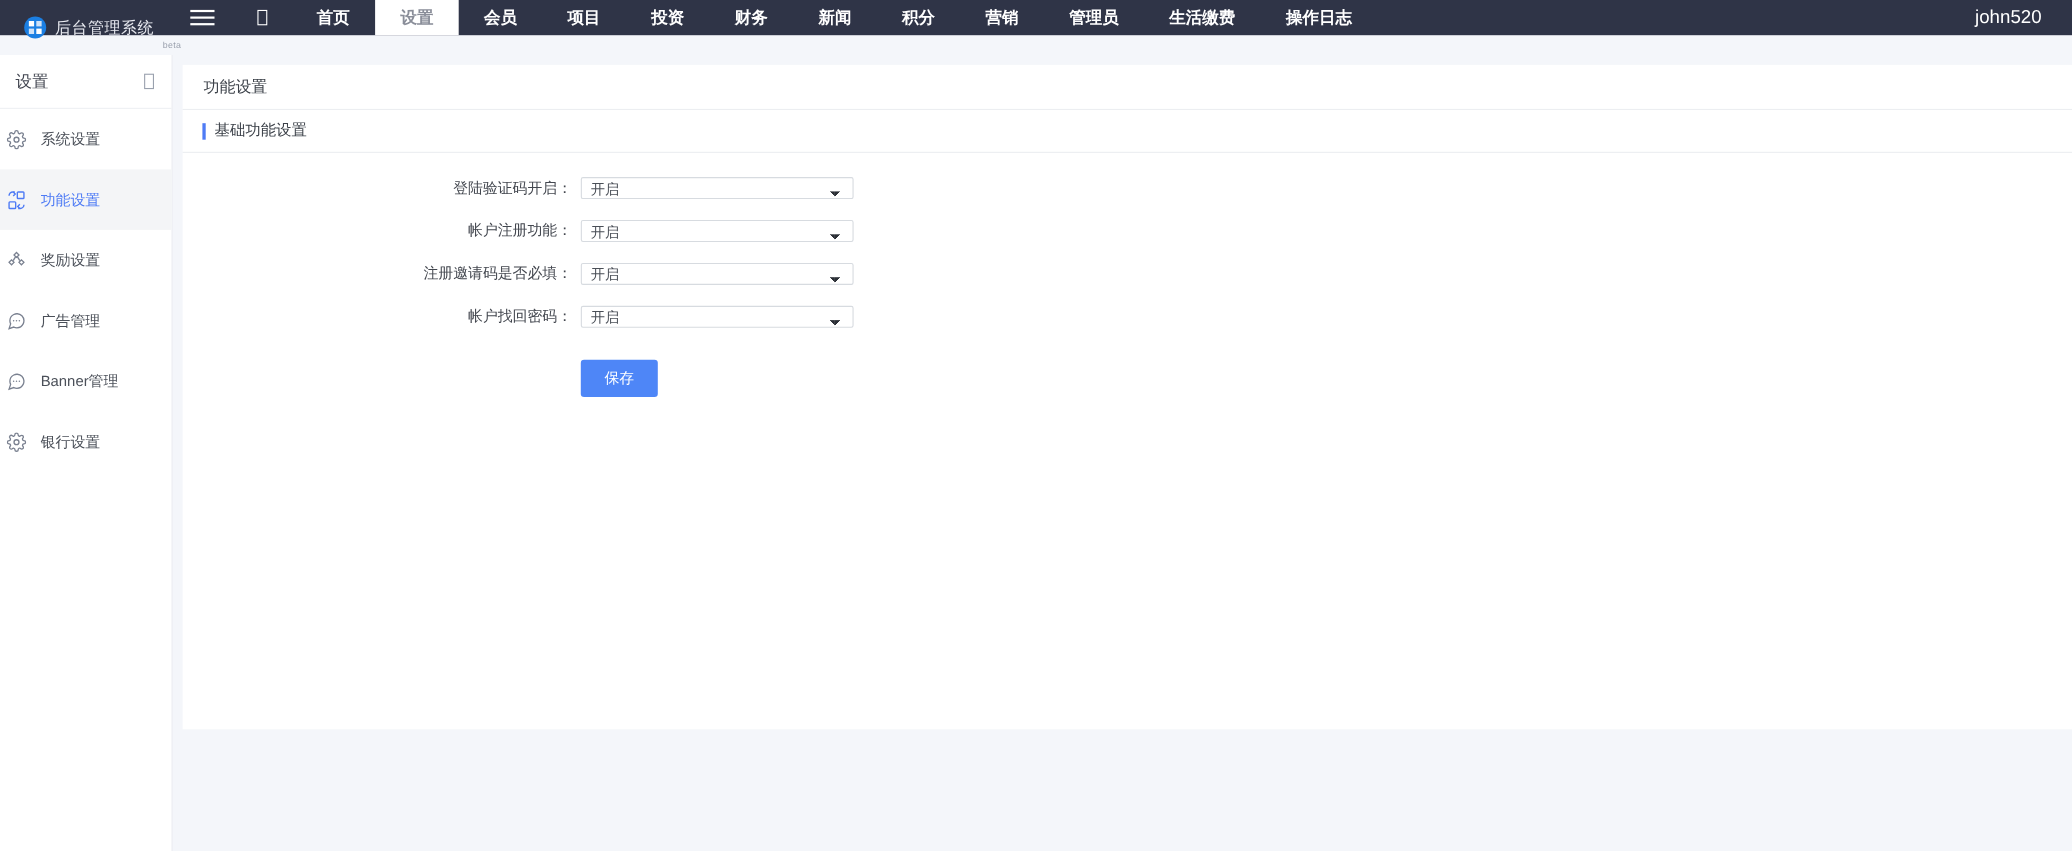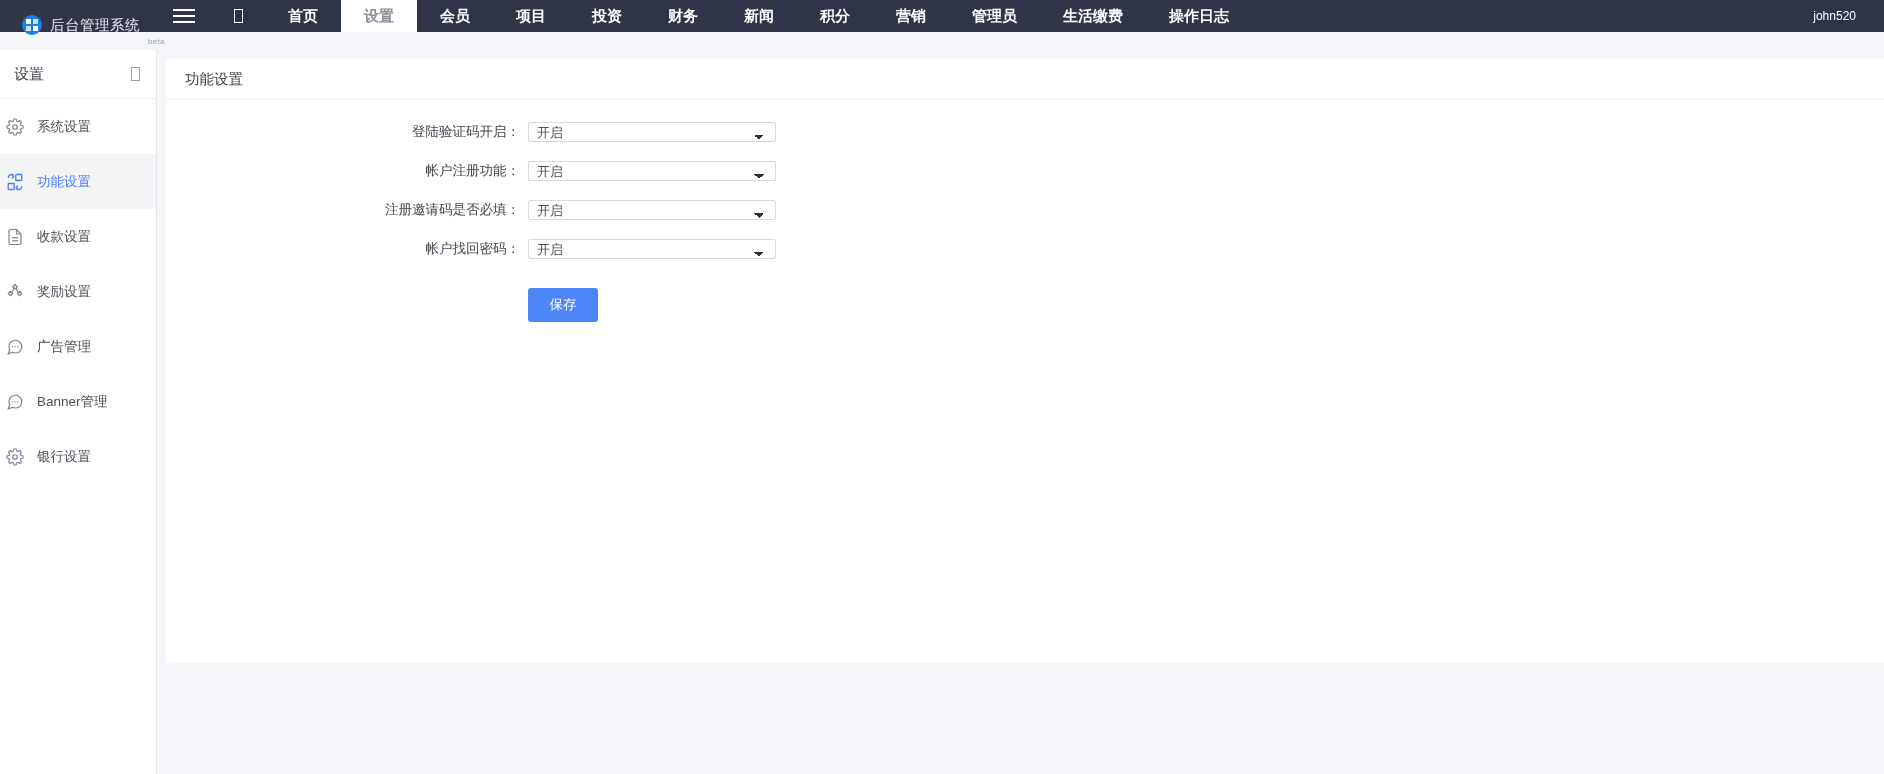--- a/index.html
+++ b/index.html
@@ -56,21 +56,21 @@
     padding: 0 23px;
     font-size: 15px; font-weight: bold; color: #ffffff;
     white-space: nowrap; cursor: pointer;
   }
   .nav-item.active {
     background: #ffffff; color: #8a8e99; font-weight: bold;
   }
   .nav-spacer { flex: 1 1 auto; }
   .nav-user {
     display: flex; align-items: center; padding-right: 28px;
-    font-size: 12px; color: #ffffff; cursor: pointer;
+    font-size: 17px; color: #ffffff; cursor: pointer;
   }
 
   
   .sidebar {
     position: absolute; top: 50px; left: 0;
     width: 157px; height: 724px;
     background: #ffffff;
     border-right: 1px solid #e6e8ed;
   }
   .sidebar-head {
@@ -281,31 +281,20 @@
         <rect x="3" y="14" width="8" height="8" rx="1"></rect>
         <path d="M3 6.5A4.5 4.5 0 0 1 7.5 2H10"></path>
         <path d="M8 4.5 10.5 2 8 -0.5" transform="translate(0 2.5)"></path>
         <path d="M21 17.5A4.5 4.5 0 0 1 16.5 22H14"></path>
         <path d="M16 19.5 13.5 22 16 24.5" transform="translate(0 -2.5)"></path>
       </svg>
     </span>
     <span>功能设置</span>
   </div>
 
-  <div class="side-item">
-    <span class="ico">
-      <svg width="18" height="18" viewBox="0 0 24 24" fill="none" stroke="#7a8190" stroke-width="1.6">
-        <path d="M14 2H6a2 2 0 0 0-2 2v16a2 2 0 0 0 2 2h12a2 2 0 0 0 2-2V8z"></path>
-        <polyline points="14 2 14 8 20 8"></polyline>
-        <line x1="8" y1="13" x2="16" y2="13"></line>
-        <line x1="8" y1="17" x2="16" y2="17"></line>
-      </svg>
-    </span>
-    <span>收款设置</span>
-  </div>
 
   <div class="side-item">
     <span class="ico">
       <svg width="18" height="18" viewBox="0 0 24 24" fill="none" stroke="#7a8190" stroke-width="1.6">
         <path d="M12 2 L15 5 L12 8 L9 5 Z"></path>
         <path d="M6 11 L9 14 L6 17 L3 14 Z"></path>
         <path d="M18 11 L21 14 L18 17 L15 14 Z"></path>
         <line x1="11" y1="7" x2="8" y2="12"></line>
         <line x1="13" y1="7" x2="16" y2="12"></line>
       </svg>
@@ -349,20 +338,24 @@
 
 </div>
 
 <div class="main">
   <div class="card">
 
     <div class="card-title">
       <span>功能设置</span>
     </div>
 
+    <div class="section-head">
+      <span class="section-bar"></span>
+      <span class="section-label">基础功能设置</span>
+    </div>
 
     <div class="form">
 
       <div class="form-row">
         <label class="form-label">登陆验证码开启：</label>
         <select class="ctl-select wide">
           <option>开启</option>
           <option>关闭</option>
         </select>
       </div>

